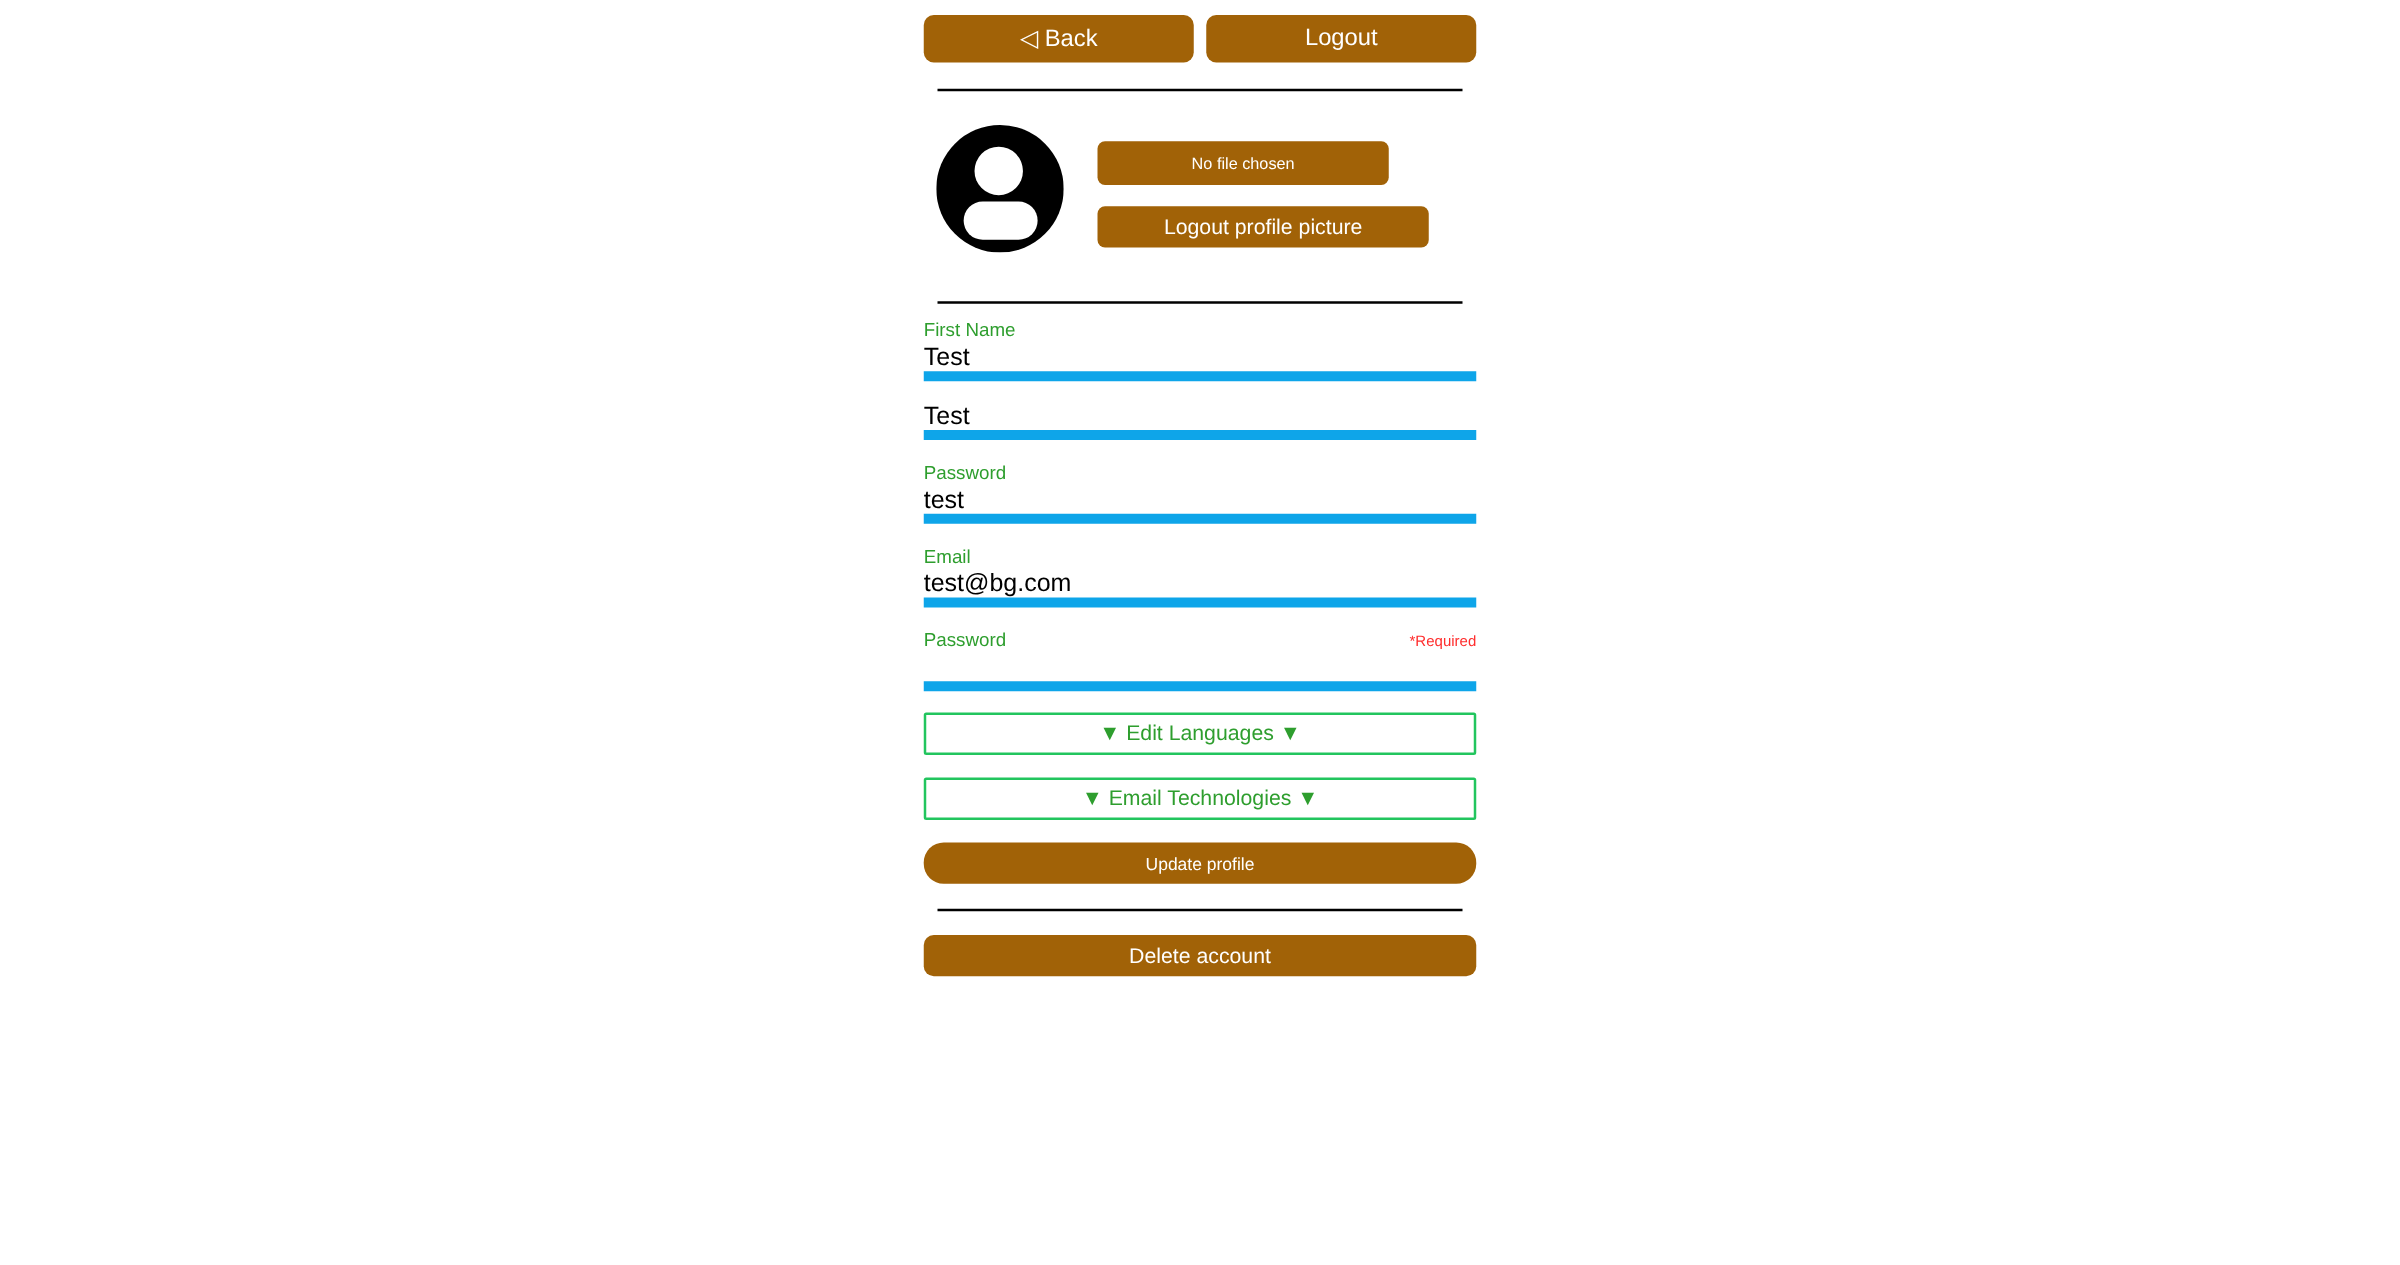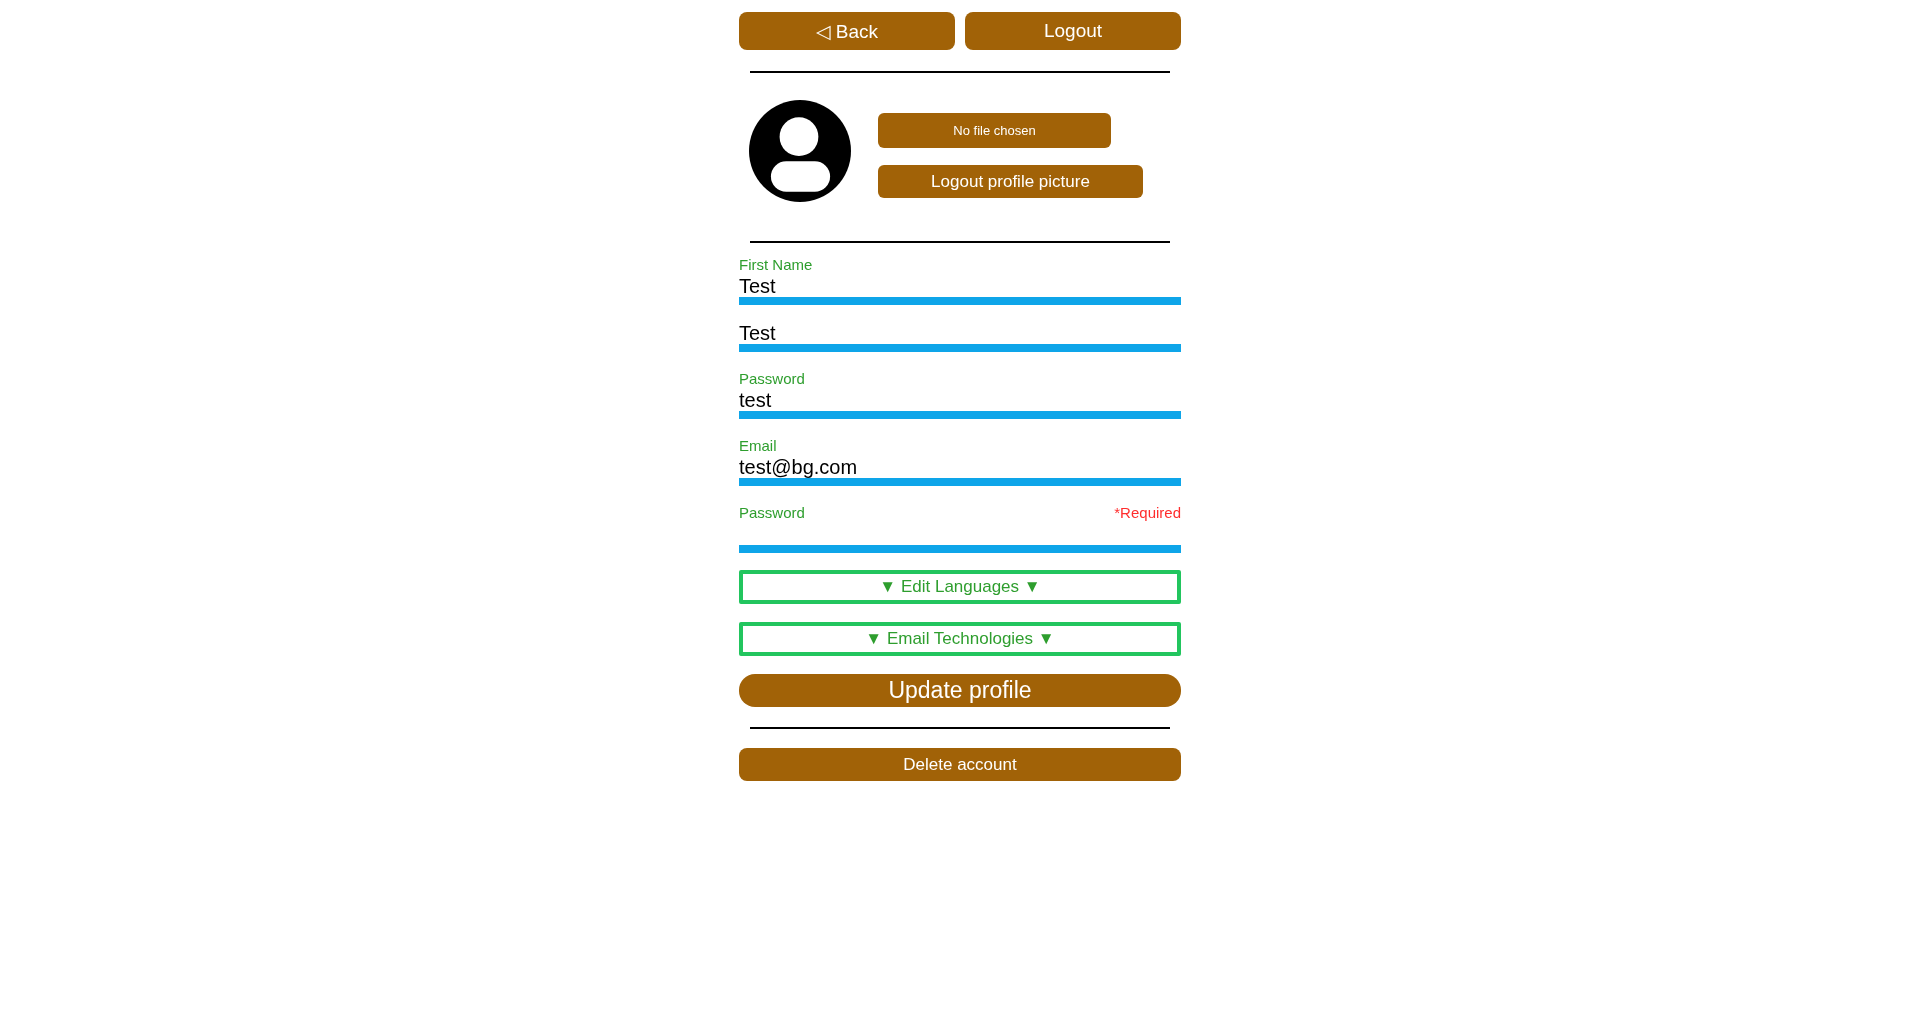--- a/index.html
+++ b/index.html
@@ -33,40 +33,40 @@
   .btn-file { width: 233px; height: 35px; font-size: 13px; border-radius: 6px; }
   .btn-update-pic { width: 265px; height: 33px; font-size: 17px; border-radius: 6px; margin-top: 17px; }
 
   hr.divider2 { margin-top: 39px; }
 
   
   .fields { margin-top: 12px; }
   .field { margin-bottom: 17px; }
   .label-row { display: flex; justify-content: space-between; align-items: baseline; height: 20px; }
   .field-label { color: #2e9e2e; font-size: 15px; line-height: 20px; display: block; }
-  .required-note { color: #ff2d2d; font-size: 15px; }
+  .required-note { color: #ff2d2d; font-size: 12px; }
   .field-input {
     display: block; width: 100%; height: 30px;
     border: none; border-bottom: 8px solid #0ea5e9;
     font-family: "Liberation Sans", sans-serif;
     font-size: 20px; color: #000000; padding: 0; margin: 0;
     background: transparent; outline: none; border-radius: 0;
   }
 
   
   .btn-green-outline {
     display: block; width: 100%; height: 34px;
     background: #ffffff; color: #2e9e2e;
-    border: 4px solid #22c55e; border-radius: 2px;
+    border: 2px solid #22c55e; border-radius: 2px;
     font-family: "Liberation Sans", sans-serif;
     font-size: 17px; cursor: pointer; margin-bottom: 18px;
   }
   .btn-languages { margin-top: 3px; }
 
-  .btn-update-profile { width: 100%; height: 33px; font-size: 23px; border-radius: 16px; margin-top: 8px; }
+  .btn-update-profile { width: 100%; height: 33px; font-size: 14px; border-radius: 16px; margin-top: 8px; }
   hr.divider3 { margin-top: 20px; }
   .btn-delete { width: 100%; height: 33px; font-size: 17px; border-radius: 8px; margin-top: 19px; }
 </style>
 </head>
 <body>
 
 <div class="container">
 
   <div class="topbar">
     <button class="btn-black btn-top">◁ Back</button>

